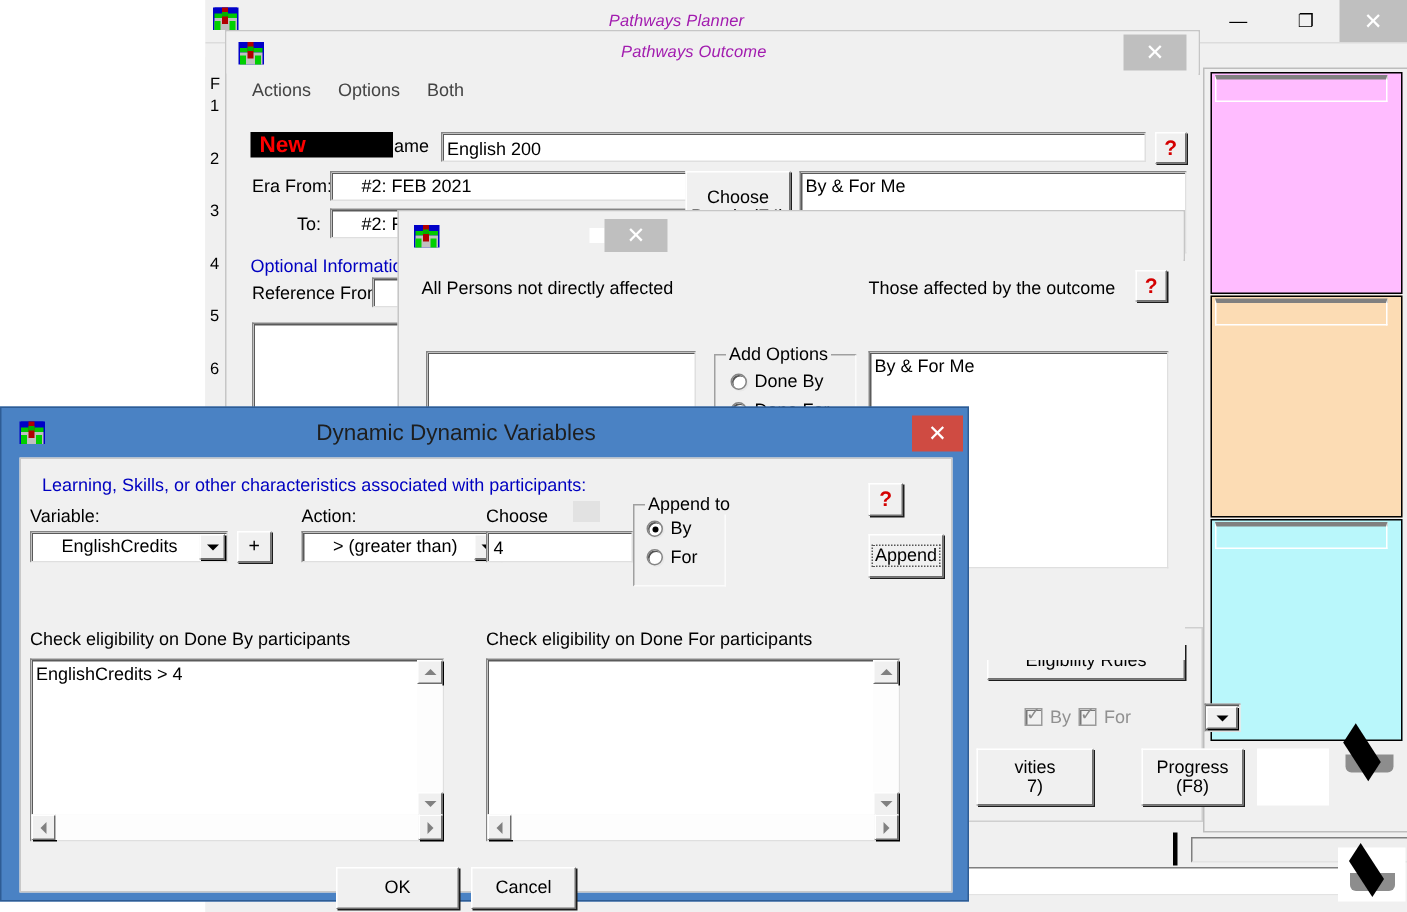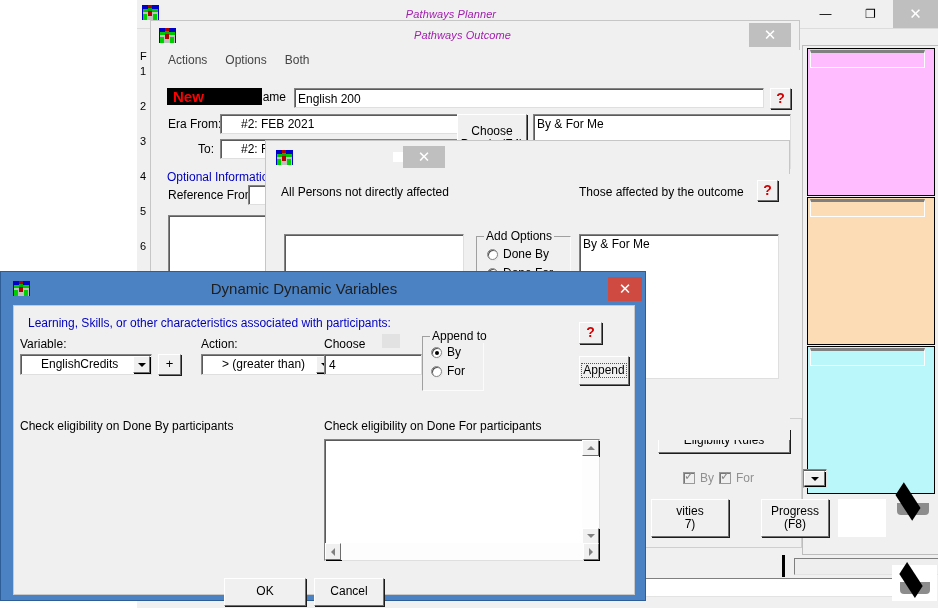--- a/index.html
+++ b/index.html
@@ -353,20 +353,41 @@
         <span>For</span>
       </div>
     </div>
 
     <div class="btn" style="position:absolute;left:565px;top:16px;width:23px;height:22px;color:#d40000;font-weight:bold;font-size:14px;">?</div>
     <div class="btn" style="position:absolute;left:565px;top:50px;width:50px;height:29px;font-size:12px;">
       <span style="border:1px dotted #555;padding:0 1px;">Append</span>
     </div>
 
     <div style="position:absolute;left:6px;top:113px;font-size:12px;">Check eligibility on Done By participants</div>
+    <div class="sunken" style="position:absolute;left:6px;top:133px;width:276px;height:122px;">
+      <span style="display:block;padding:2px 0 0 3px;font-size:12px;">EnglishCredits &gt; 4</span>
+      <div class="sb-v" style="position:absolute;right:0px;top:0px;width:17px;height:104px;background:#f5f5f5;">
+        <div class="sb-btn" style="height:16px;">
+            <span class="tri-up"></span>
+          </div>
+        <div style="flex:1;background:#fdfdfd;"></div>
+        <div class="sb-btn" style="height:16px;">
+            <span class="tri-down" style="border-top-color:#808080;"></span>
+          </div>
+      </div>
+      <div class="sb-h" style="position:absolute;left:0px;bottom:0px;width:274px;height:17px;background:#f5f5f5;">
+        <div class="sb-btn" style="width:16px;">
+            <span class="tri-left"></span>
+          </div>
+        <div style="flex:1;background:#fdfdfd;"></div>
+        <div class="sb-btn" style="width:16px;">
+            <span class="tri-right"></span>
+          </div>
+      </div>
+    </div>
 
     <div style="position:absolute;left:310px;top:113px;font-size:12px;">Check eligibility on Done For participants</div>
     <div class="sunken" style="position:absolute;left:310px;top:133px;width:276px;height:122px;">
       <span style="display:block;padding:2px 0 0 3px;font-size:12px;"></span>
       <div class="sb-v" style="position:absolute;right:0px;top:0px;width:17px;height:104px;background:#f5f5f5;">
         <div class="sb-btn" style="height:16px;">
             <span class="tri-up"></span>
           </div>
         <div style="flex:1;background:#fdfdfd;"></div>
         <div class="sb-btn" style="height:16px;">

